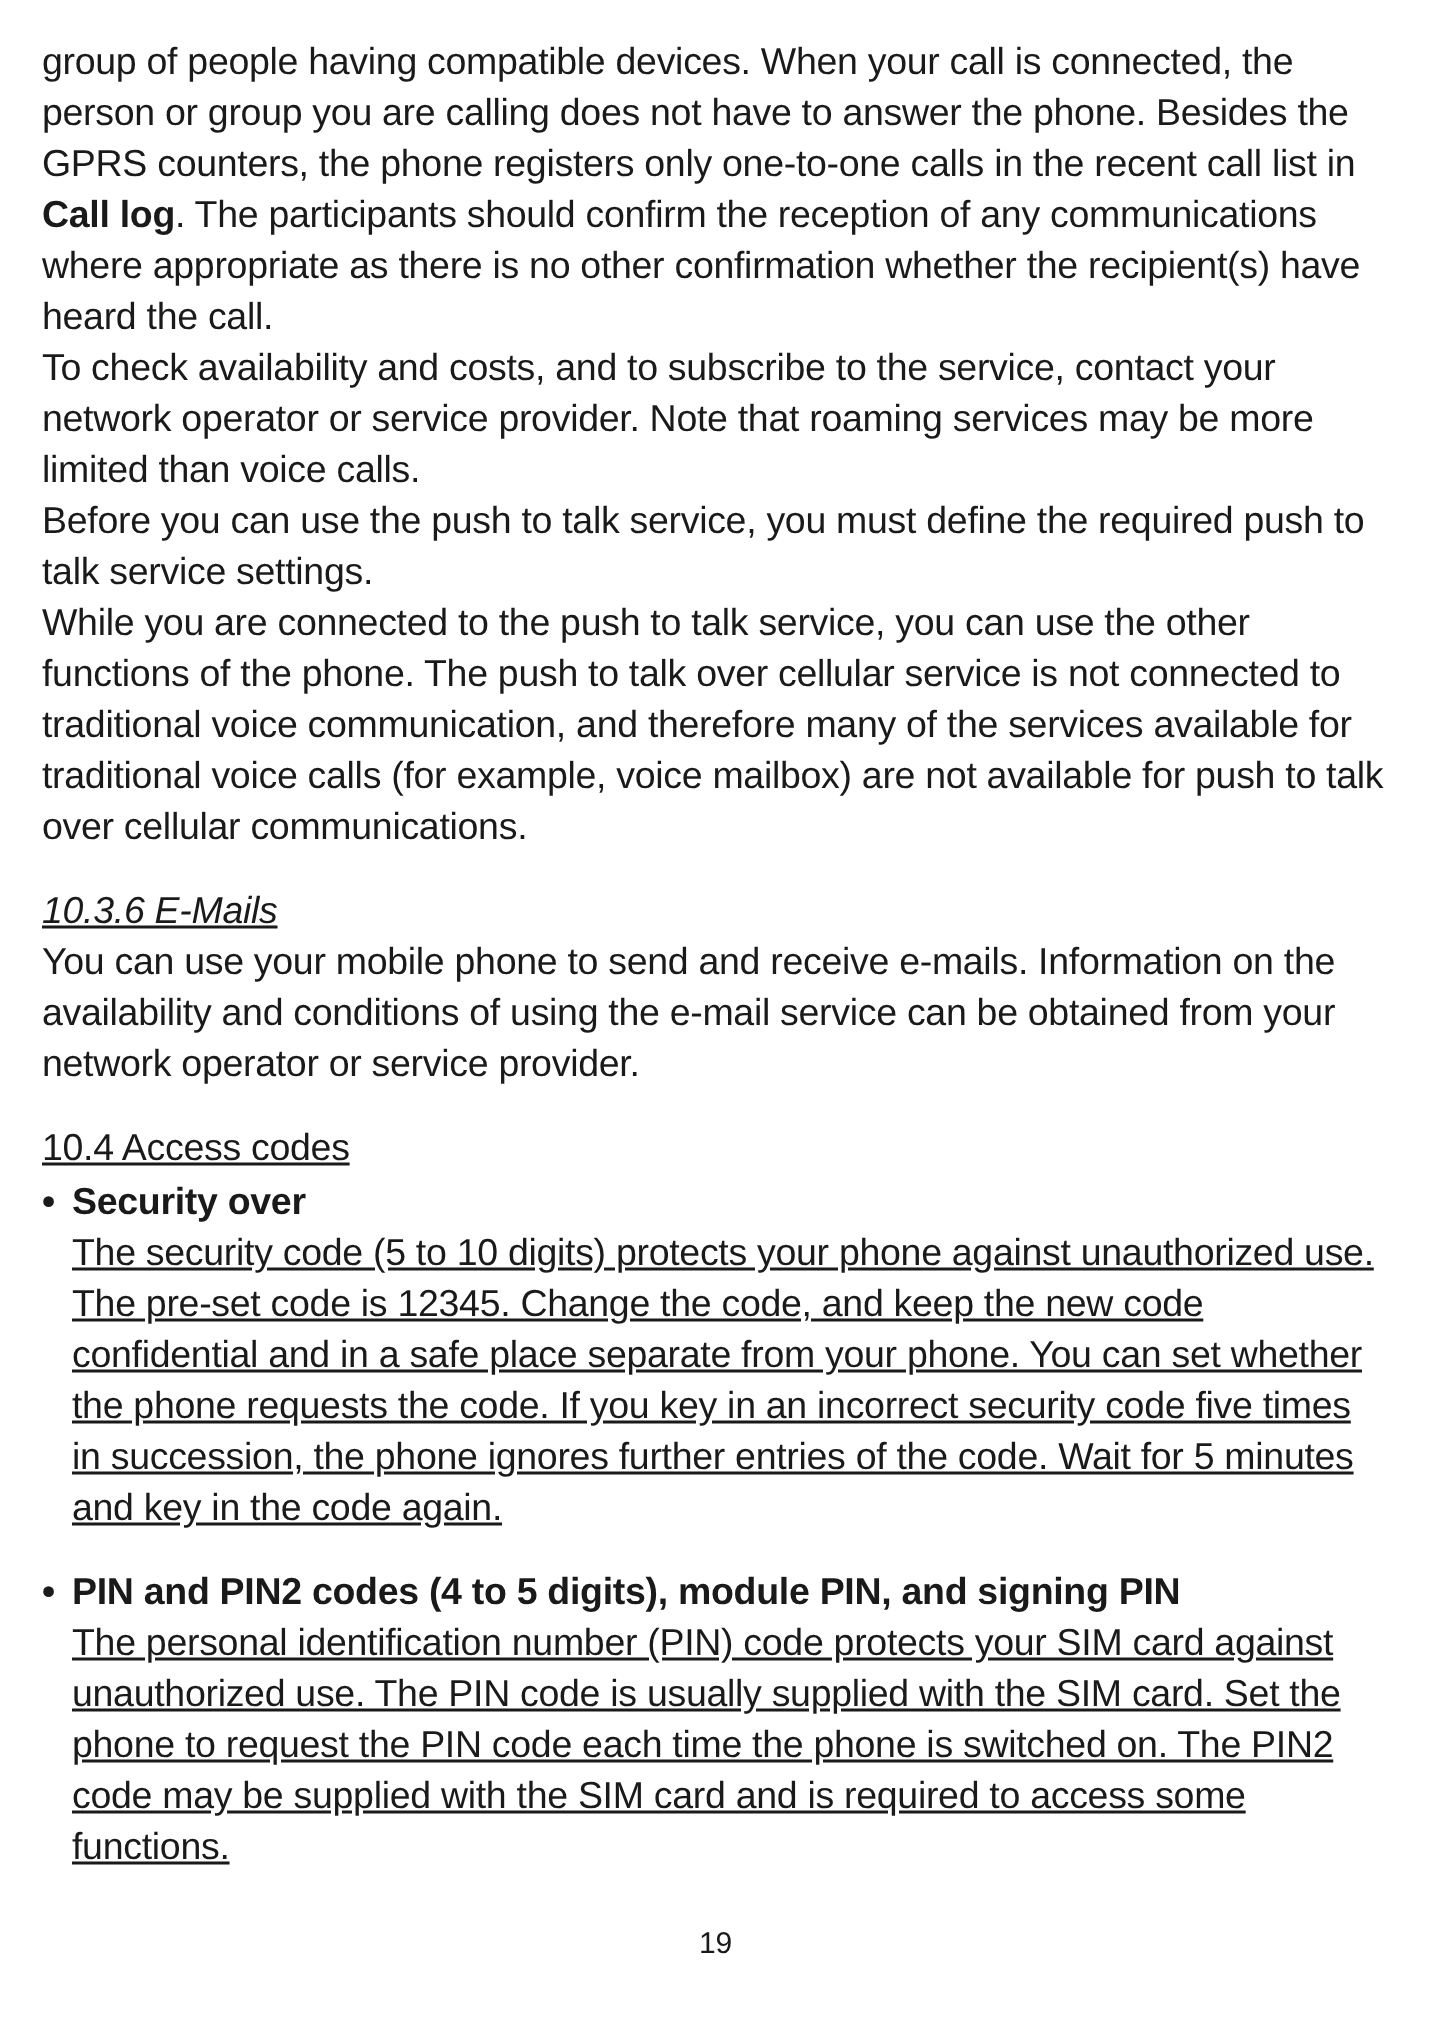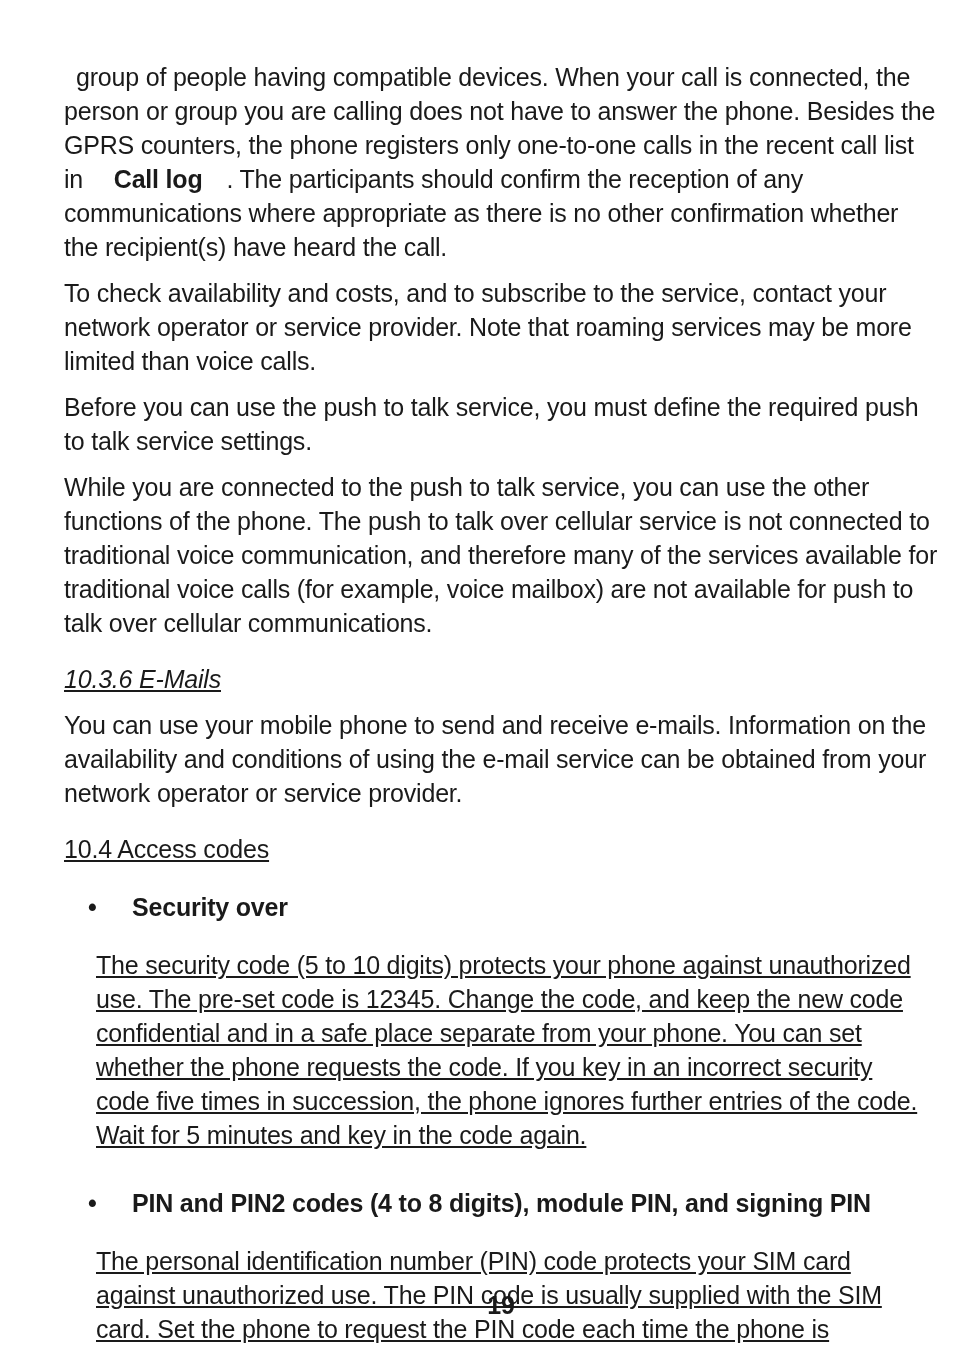--- a/index.html
+++ b/index.html
@@ -1,15 +1,15 @@
 <!DOCTYPE html>
 <html><head>
   <meta charset="utf-8">
   <style>
-    * { margin: 12px; padding: 0; box-sizing: border-box; }
+    * { margin: 0; padding: 0; box-sizing: border-box; }
     body {
       width: 954px;
       height: 1350px;
       background: #ffffff;
       font-family: 'Helvetica Neue', Helvetica, Arial, sans-serif;
       font-size: 25px;
       line-height: 1.36;
       color: #1a1a1a;
       padding: 24px 28px 0 28px;
       position: relative;
@@ -31,22 +31,21 @@
     .bullet-dot { width: 20px; flex-shrink: 0; font-weight: 700; }
     .bullet-title { font-weight: 700; }
     .bullet-body { padding-left: 20px; text-decoration: underline; }
     .mt-gap { margin-top: 22px; }
     .page-num {
       position: absolute;
       bottom: 40px;
       left: 0;
       right: 0;
       text-align: center;
-      font-size: 25px;
-      font-weight: bold;
+      font-size: 20px;
     }
   </style>
 </head>
 <body>
 
 <div class="para">
   <span>group of people having compatible devices. When your call is connected, the person or group you are calling does not have to answer the phone. Besides the GPRS counters, the phone registers only one-to-one calls in the recent call list in </span><span class="bold">Call log</span><span>. The participants should confirm the reception of any communications where appropriate as there is no other confirmation whether the recipient(s) have heard the call.</span>
 </div>
 
 <div class="para">To check availability and costs, and to subscribe to the service, contact your network operator or service provider. Note that roaming services may be more limited than voice calls.</div>
@@ -62,18 +61,18 @@
   <div class="bullet-head">
     <span class="bullet-dot">•</span>
     <span class="bullet-title">Security over</span>
   </div>
   <div class="bullet-body">The security code (5 to 10 digits) protects your phone against unauthorized use. The pre-set code is 12345. Change the code, and keep the new code confidential and in a safe place separate from your phone. You can set whether the phone requests the code. If you key in an incorrect security code five times in succession, the phone ignores further entries of the code. Wait for 5 minutes and key in the code again.</div>
 </div>
 
 <div class="bullet-block mt-gap">
   <div class="bullet-head">
     <span class="bullet-dot">•</span>
-    <span class="bullet-title">PIN and PIN2 codes (4 to 8 digits), module PIN, and signing PIN</span>
+    <span class="bullet-title">PIN and PIN2 codes (4 to 5 digits), module PIN, and signing PIN</span>
   </div>
   <div class="bullet-body">The personal identification number (PIN) code protects your SIM card against unauthorized use. The PIN code is usually supplied with the SIM card. Set the phone to request the PIN code each time the phone is switched on. The PIN2 code may be supplied with the SIM card and is required to access some functions.</div>
 </div>
 
 <div class="page-num">19</div>
 
 </body></html>

